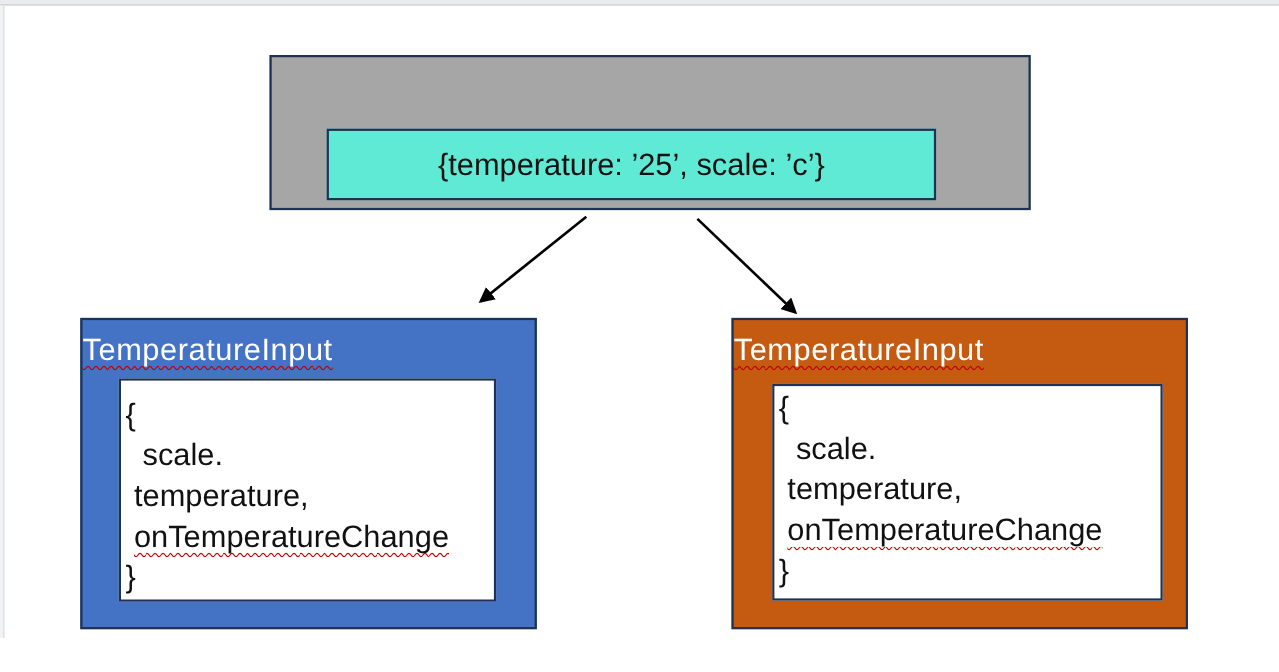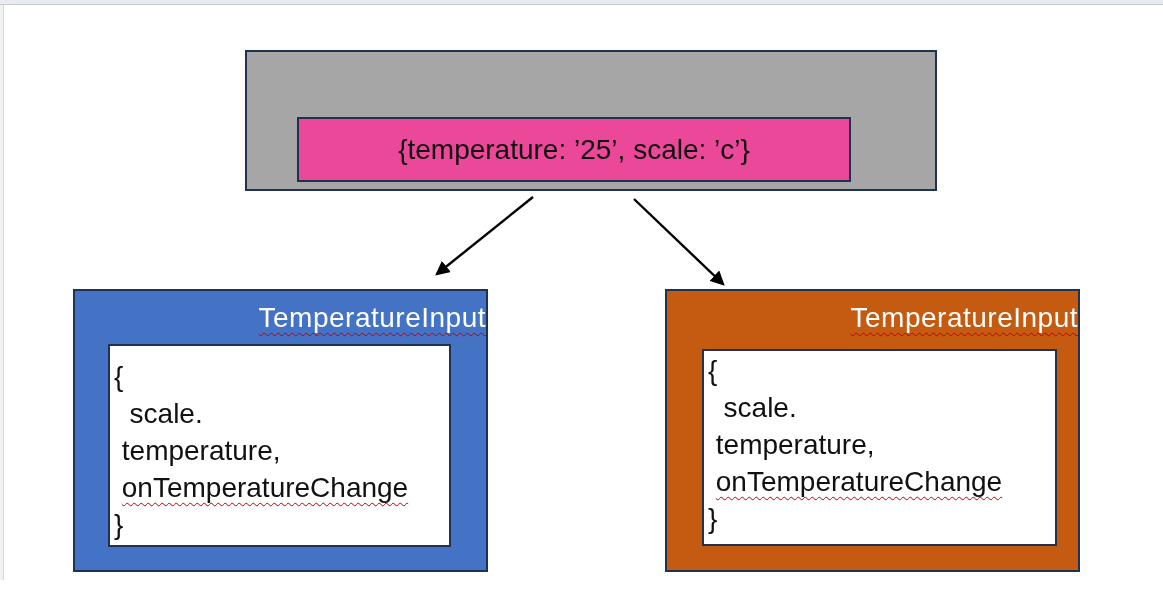--- a/index.html
+++ b/index.html
@@ -38,37 +38,37 @@
   }
   .calculator-title {
     margin-top: 17px;
     text-align: center;
     font-size: 28px;
     color: #ffffff;
     letter-spacing: 0.5px;
   }
   .state-box {
     position: absolute; left: 50px; top: 65px; width: 554px; height: 65px;
-    background: #ec4899;
+    background: #5eead4;
     border: 2px solid var(--outline);
     box-sizing: border-box;
     display: flex; align-items: center; justify-content: center;
     font-size: 28px; color: #111111;
   }
   .input-card-left {
     left: 73px; top: 289px; width: 415px; height: 283px;
     background: var(--left-fill);
   }
   .input-card-right {
     left: 665px; top: 289px; width: 415px; height: 283px;
     background: var(--right-fill);
   }
   .card-title {
     margin-top: 11px;
-    text-align: right;
+    text-align: left;
     font-size: 28px;
     color: #ffffff;
     letter-spacing: 0.5px;
   }
   .misspelled, .misspelled-title {
     text-decoration-line: underline;
     text-decoration-style: wavy;
     text-decoration-color: var(--spellcheck-underline);
     text-decoration-thickness: 1px;
     text-underline-offset: 5px;

